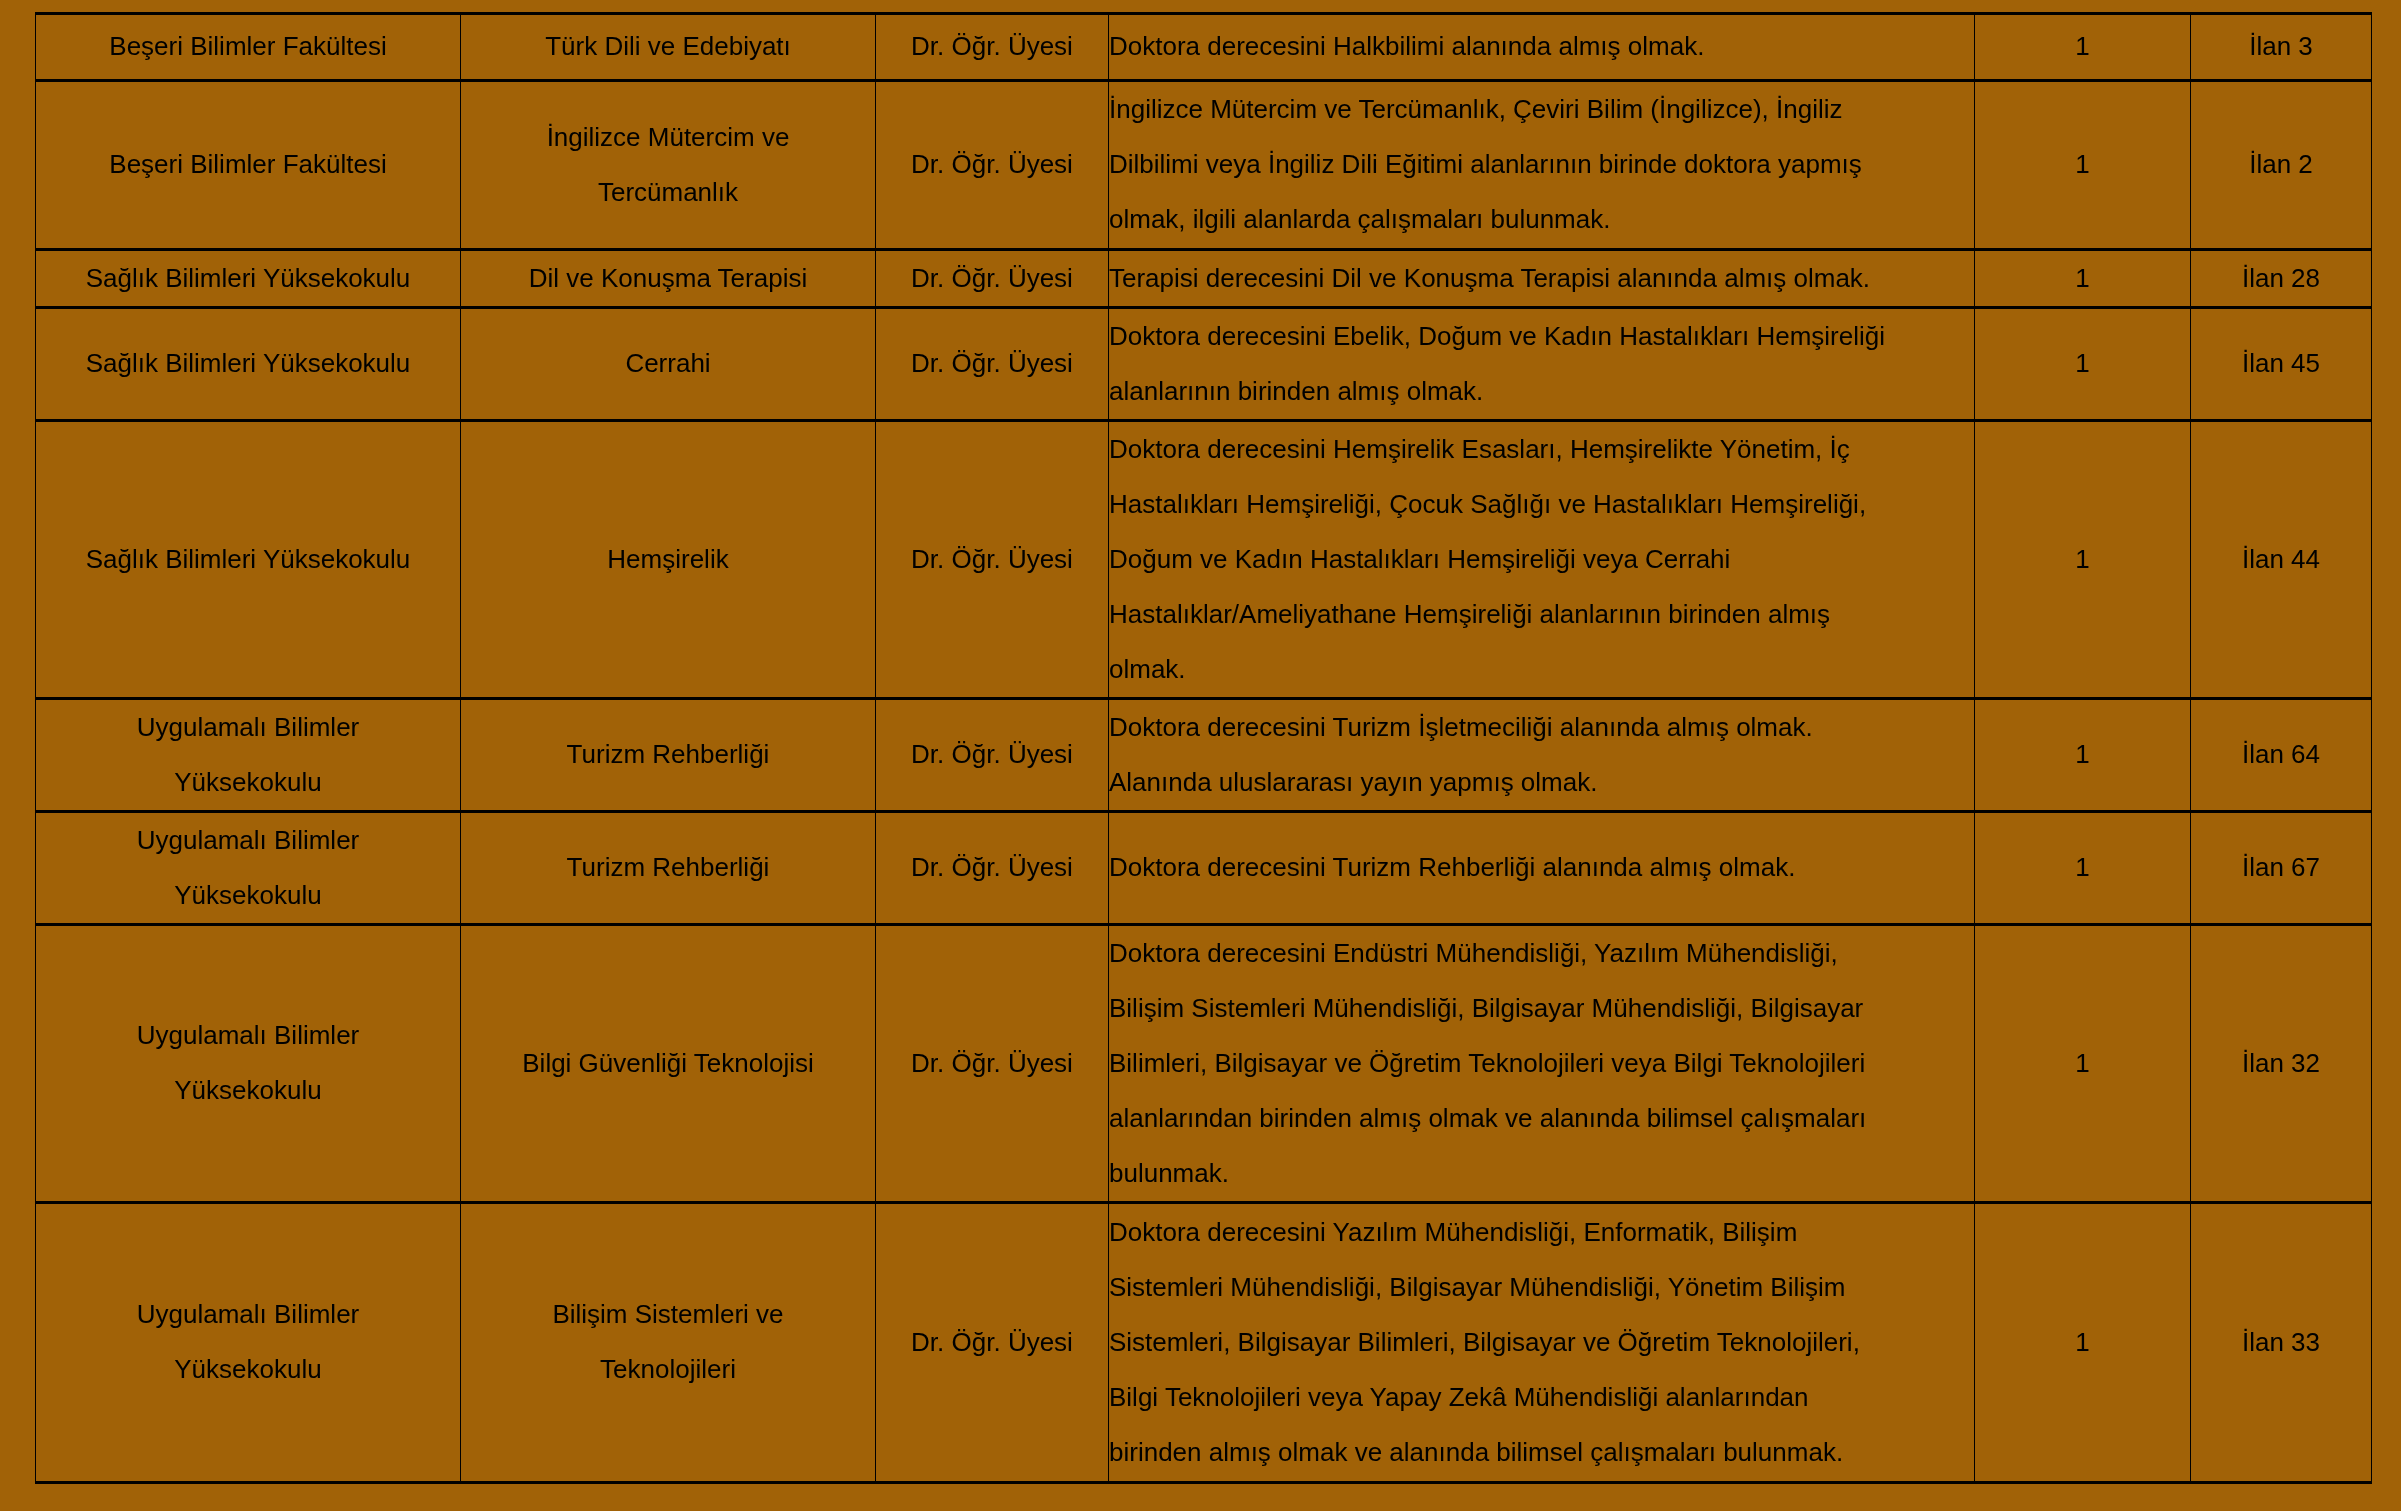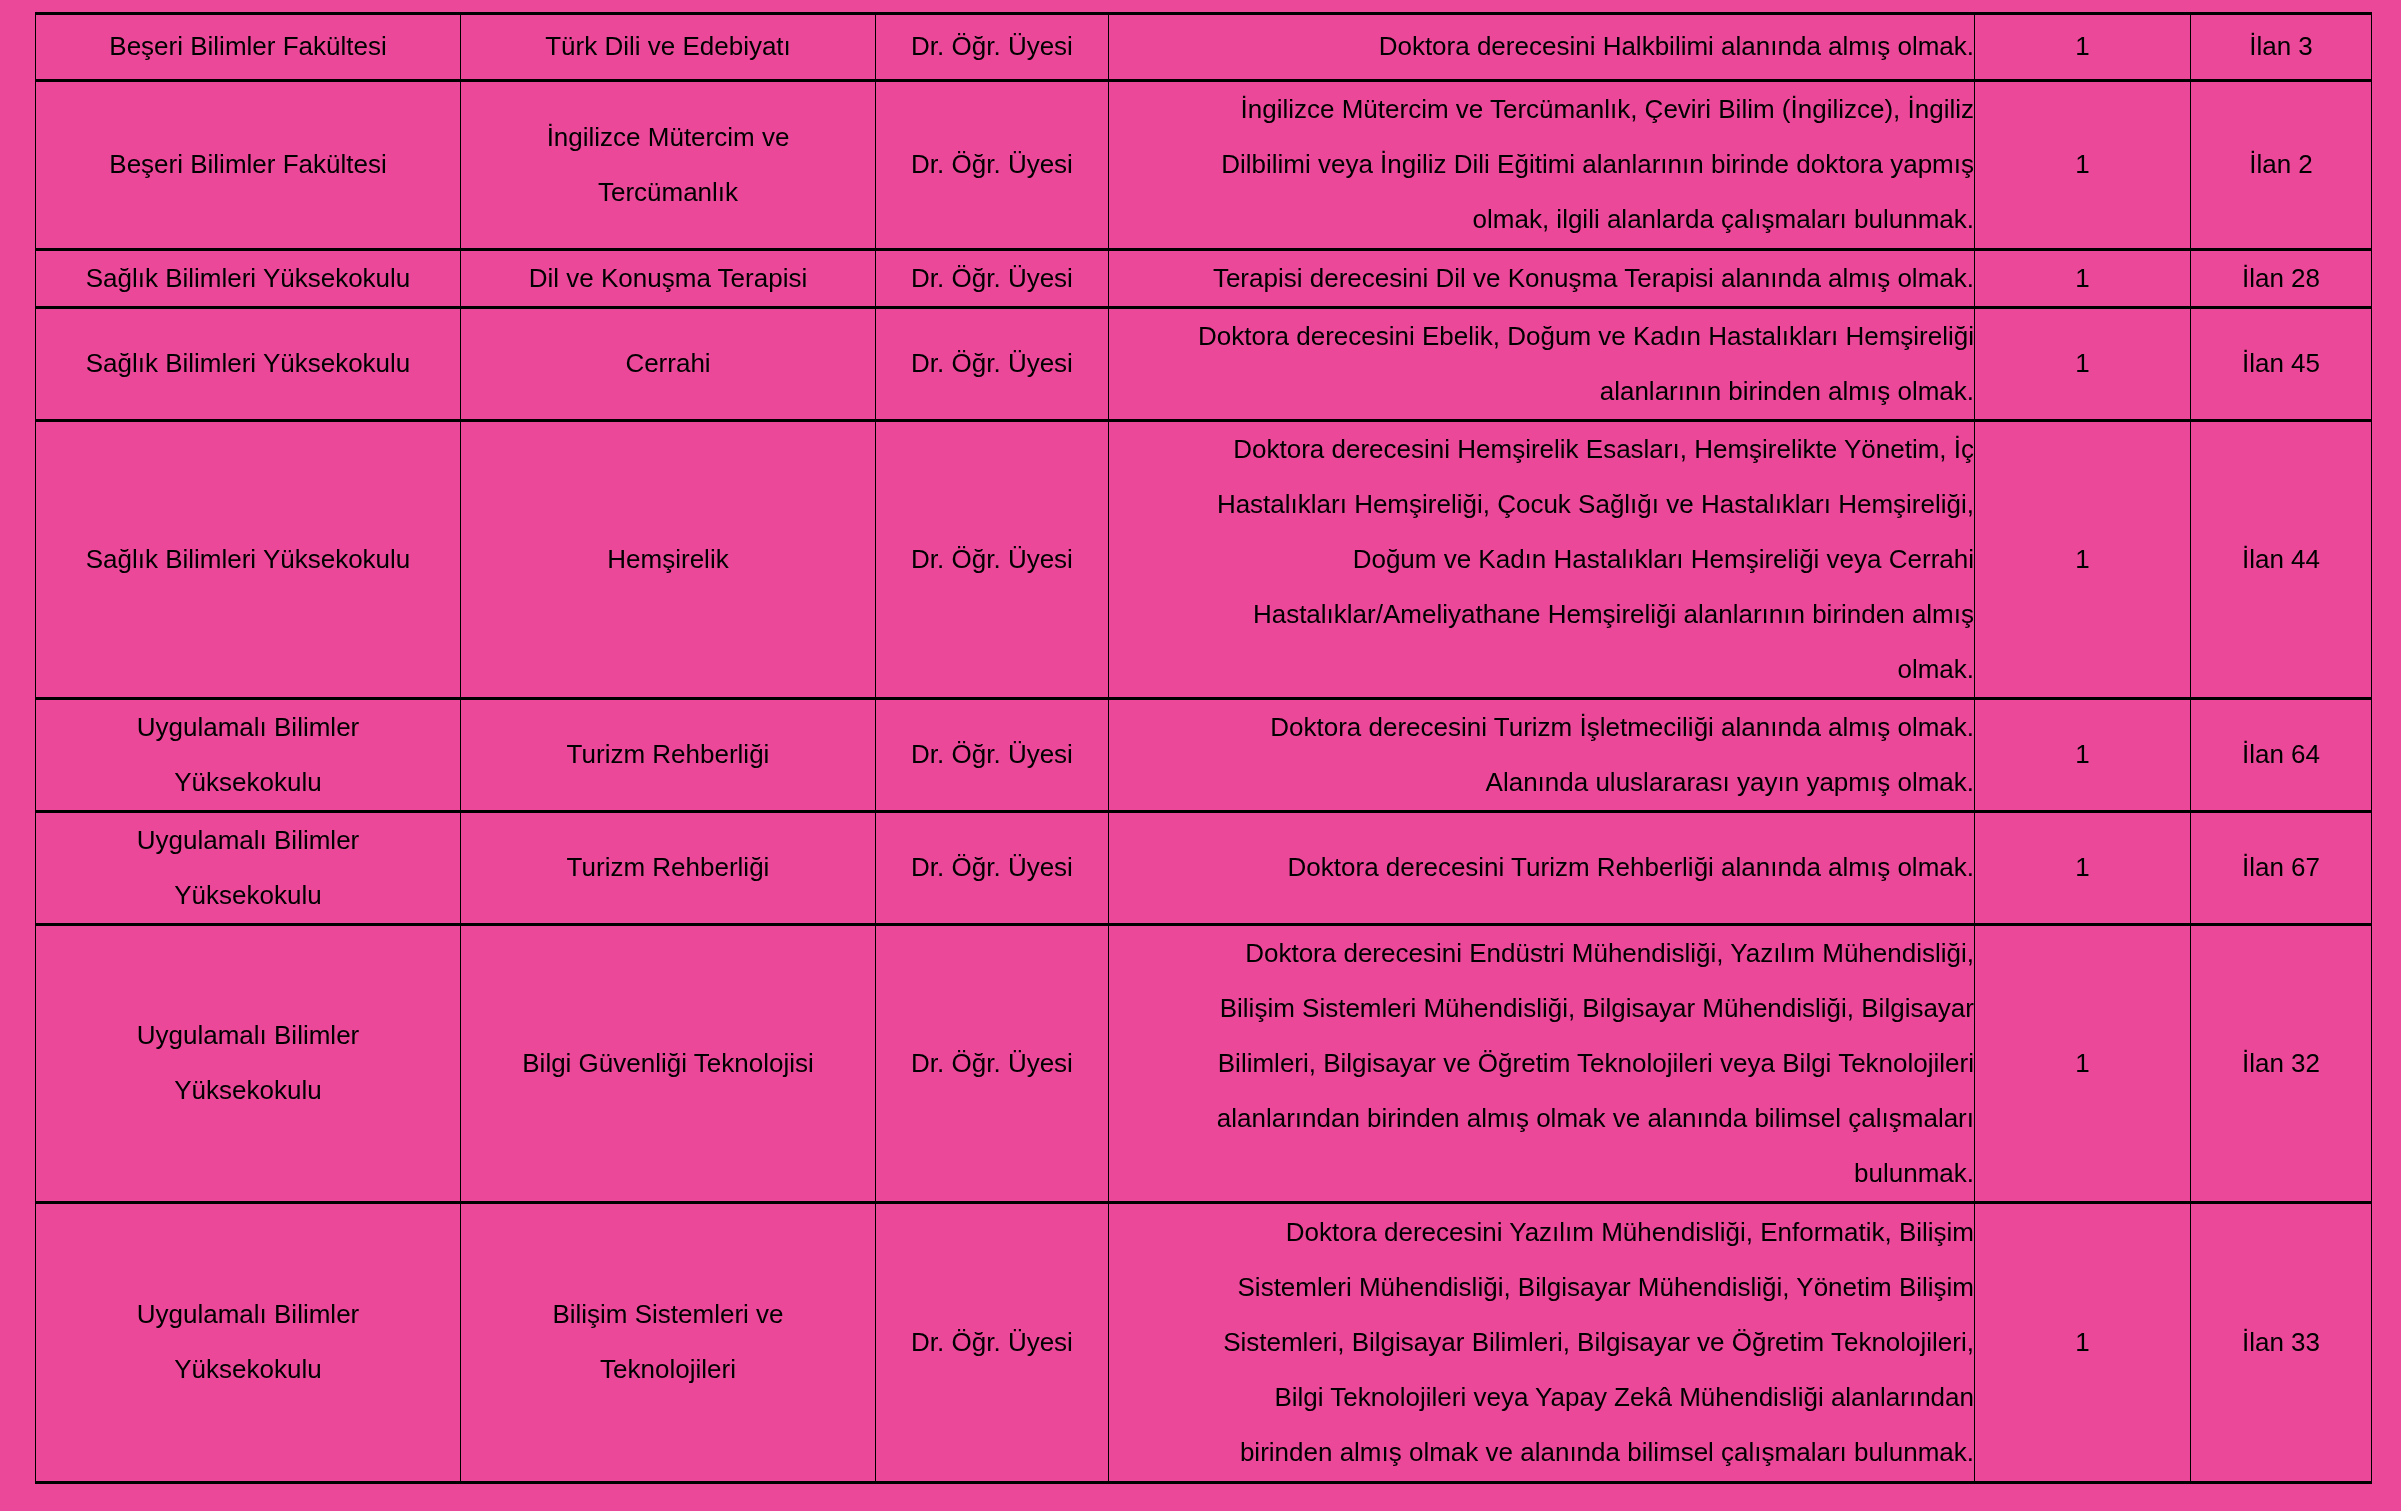--- a/index.html
+++ b/index.html
@@ -4,21 +4,21 @@
 <style>
   html, body {
     margin: 0;
     padding: 0;
     background: #ffffff;
   }
   .page {
     position: relative;
     width: 2401px;
     height: 1511px;
-    background: #ec4899;
+    background: #a16207;
     font-family: "Liberation Sans", "DejaVu Sans", sans-serif;
     color: #000000;
   }
   table.positions {
     position: absolute;
     left: 35px;
     top: 11.8px;
     width: 2336px;
     border-collapse: collapse;
     table-layout: fixed;
@@ -35,21 +35,21 @@
     border-color: #000000;
     border-width: 3.1px 1.6px;       
     vertical-align: middle;
     font-size: 26px;
     line-height: 55px;
     white-space: pre-line;
     overflow: hidden;
     padding: 0;
   }
   td.cell-center { text-align: center; padding: 0 15.7px; }
-  td.cell-req    { text-align: right;   padding: 0 9.4px; }
+  td.cell-req    { text-align: left;   padding: 0 9.4px; }
   td.cell-num    { text-align: center; }
 
   
   tr.r1 { height: 67px;  }
   tr.r2 { height: 169px; }
   tr.r3 { height: 57px;  }
   tr.r4 { height: 113px; }
   tr.r5 { height: 275px; }
   tr.r6 { height: 113px; }
   tr.r7 { height: 113px; }

